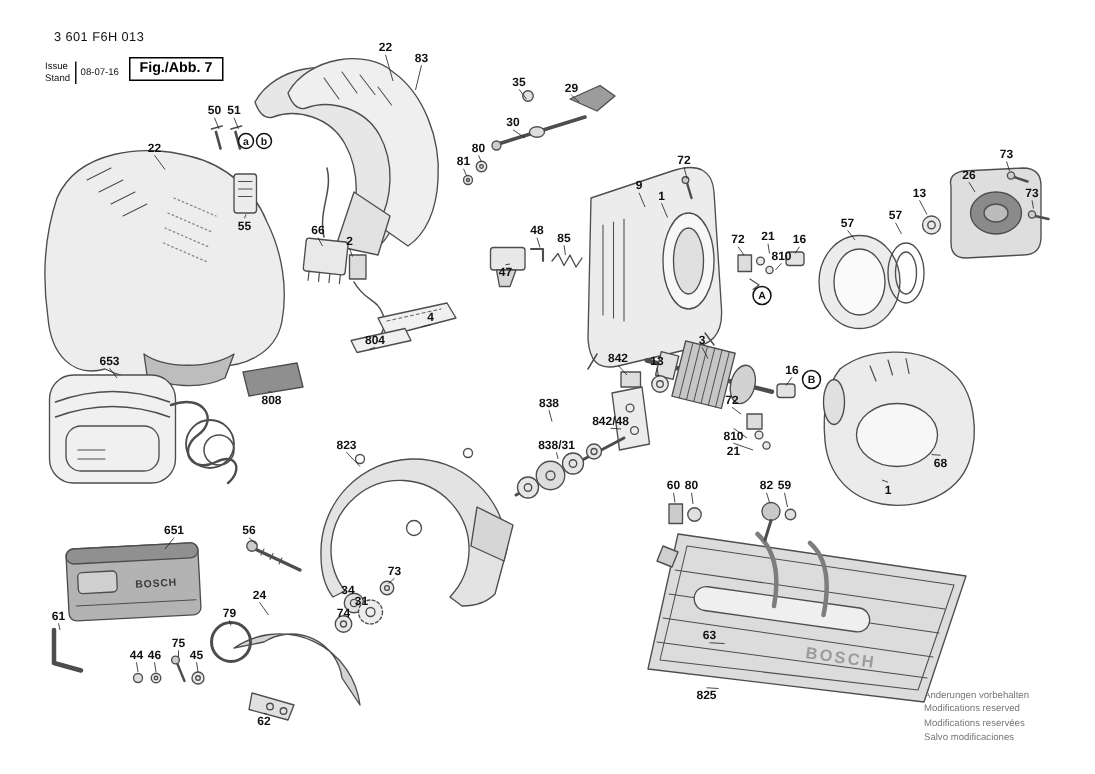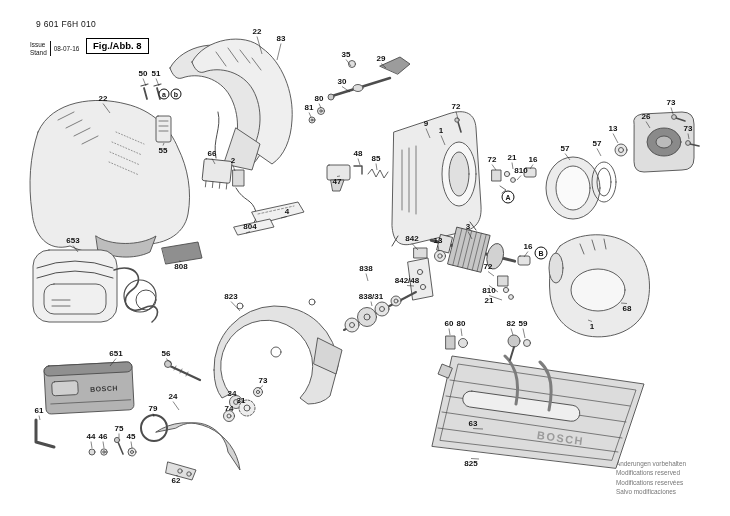--- a/index.html
+++ b/index.html
@@ -15,31 +15,31 @@
   .marker-circle{fill:#fff;stroke:#111;stroke-width:1;}
   .marker-text{font:bold 7px "Liberation Sans",sans-serif;fill:#111;text-anchor:middle;stroke:none;}
   .brand-small{font:bold 7px "Liberation Sans",sans-serif;fill:#3a3a3a;text-anchor:middle;letter-spacing:.5px;stroke:none;}
   .brand-plate{font:bold 11px "Liberation Sans",sans-serif;fill:#9b9b9b;text-anchor:middle;letter-spacing:1.5px;stroke:none;}
 </style>
 </head>
 <body>
 
 <div id="page">
 
-  <div class="doc-number">9 601 F6H 010</div>
+  <div class="doc-number">3 601 F6H 013</div>
 
   <div class="issue-block">
     <span class="issue-col">
       <span>Issue</span>
       <span>Stand</span>
     </span>
     <span>08-07-16</span>
   </div>
 
-  <div class="fig-box">Fig./Abb. 8</div>
+  <div class="fig-box">Fig./Abb. 7</div>
 
   <div class="footer-notes">
     <div>Änderungen vorbehalten</div>
     <div>Modifications reserved</div>
     <div>Modifications reservées</div>
     <div>Salvo modificaciones</div>
   </div>
 
   <svg id="diagram" width="730" height="516" viewBox="0 0 730 516">
     <g stroke="#4d4d4d" stroke-width="0.9" fill="none" stroke-linejoin="round" stroke-linecap="round">

